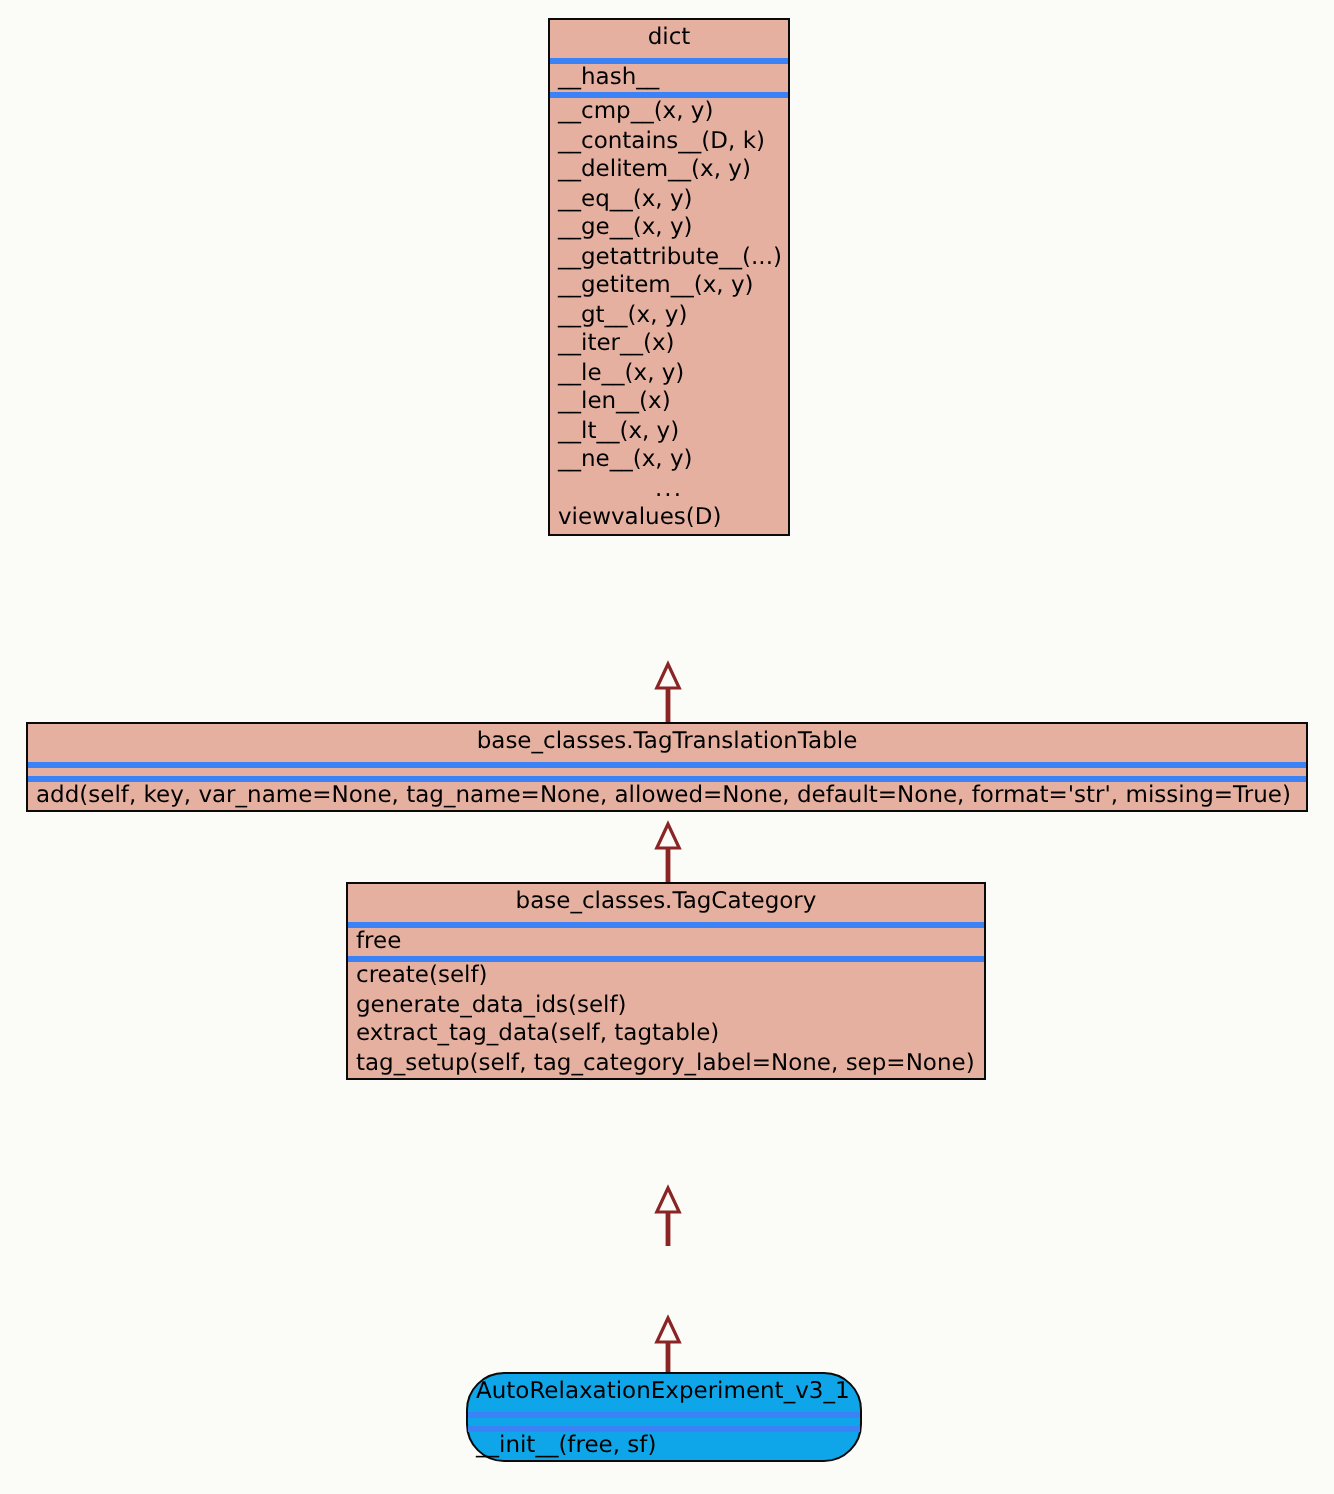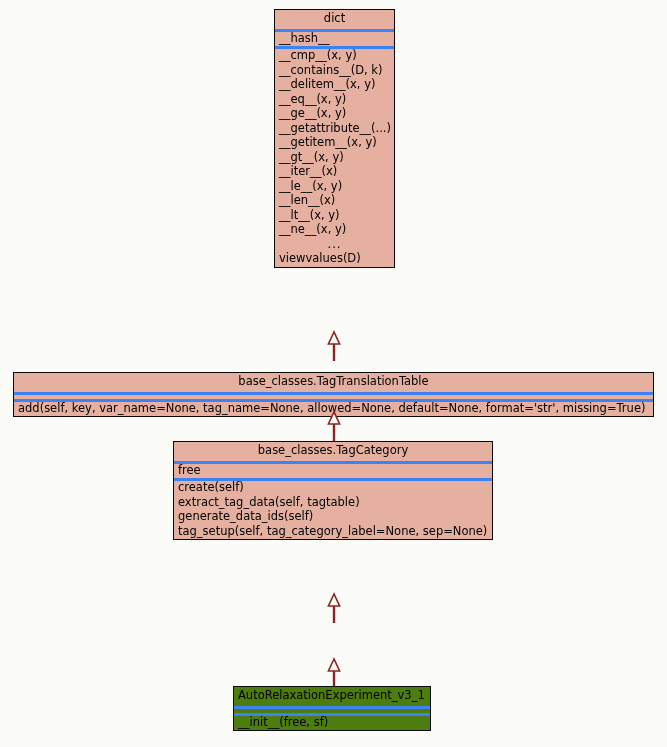--- a/index.html
+++ b/index.html
@@ -26,21 +26,22 @@
   .uml-class {
     position: absolute;
     box-sizing: border-box;
     border: 1px solid #0a0a0a;
     background: #e5b0a0;
     font-size: 11px;
     line-height: 1.0;
     color: #000;
   }
   .uml-class.light {
-    background: #4d7c0f;
+    background: #0ea5e9;
+    border-radius: 19px;
   }
 
   .compartment {
     box-sizing: border-box;
     padding: 0;
     overflow: hidden;
   }
   .compartment + .compartment {
     border-top: 3px solid #3b82f6;
   }
@@ -111,21 +112,21 @@
     </div>
   </div>
 
   <div class="edge" style="left:327px; top:332px; width:14px; height:29px;">
     <svg width="14" height="29" viewBox="0 0 14 29">
       <line x1="7" y1="29" x2="7" y2="12" stroke="#8b2525" stroke-width="2.4"></line>
       <polygon points="7,0 1.4,12 12.6,12" fill="#fbfbf7" stroke="#8b2525" stroke-width="1.6"></polygon>
     </svg>
   </div>
 
-  <div class="uml-class" style="left:13px; top:372px; width:641px;">
+  <div class="uml-class" style="left:13px; top:361px; width:641px;">
     <div class="compartment">
       <div class="cls-title">base_classes.TagTranslationTable</div>
     </div>
     <div class="compartment empty-compartment"></div>
     <div class="compartment">
       <div class="member">add(self, key, var_name=None, tag_name=None, allowed=None, default=None, format='str', missing=True)</div>
     </div>
   </div>
 
   <div class="edge" style="left:327px; top:412px; width:14px; height:29px;">
@@ -137,22 +138,22 @@
 
   <div class="uml-class" style="left:173px; top:441px; width:320px;">
     <div class="compartment">
       <div class="cls-title">base_classes.TagCategory</div>
     </div>
     <div class="compartment">
       <div class="member">free</div>
     </div>
     <div class="compartment">
       <div class="member">create(self)</div>
+      <div class="member">generate_data_ids(self)</div>
       <div class="member">extract_tag_data(self, tagtable)</div>
-      <div class="member">generate_data_ids(self)</div>
       <div class="member">tag_setup(self, tag_category_label=None, sep=None)</div>
     </div>
   </div>
 
   <div class="edge" style="left:327px; top:594px; width:14px; height:29px;">
     <svg width="14" height="29" viewBox="0 0 14 29">
       <line x1="7" y1="29" x2="7" y2="12" stroke="#8b2525" stroke-width="2.4"></line>
       <polygon points="7,0 1.4,12 12.6,12" fill="#fbfbf7" stroke="#8b2525" stroke-width="1.6"></polygon>
     </svg>
   </div>

